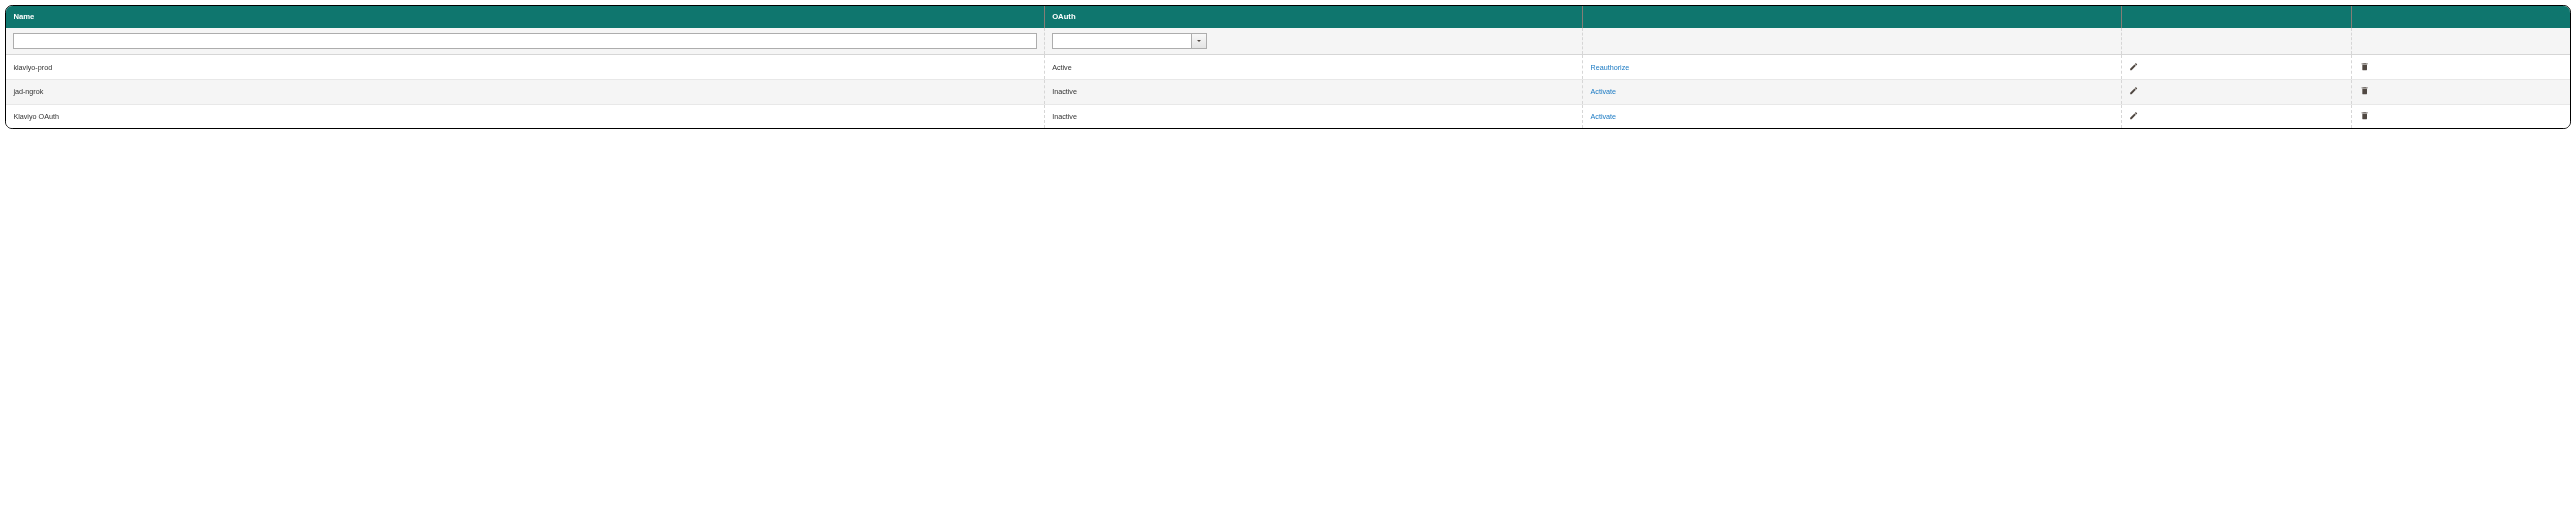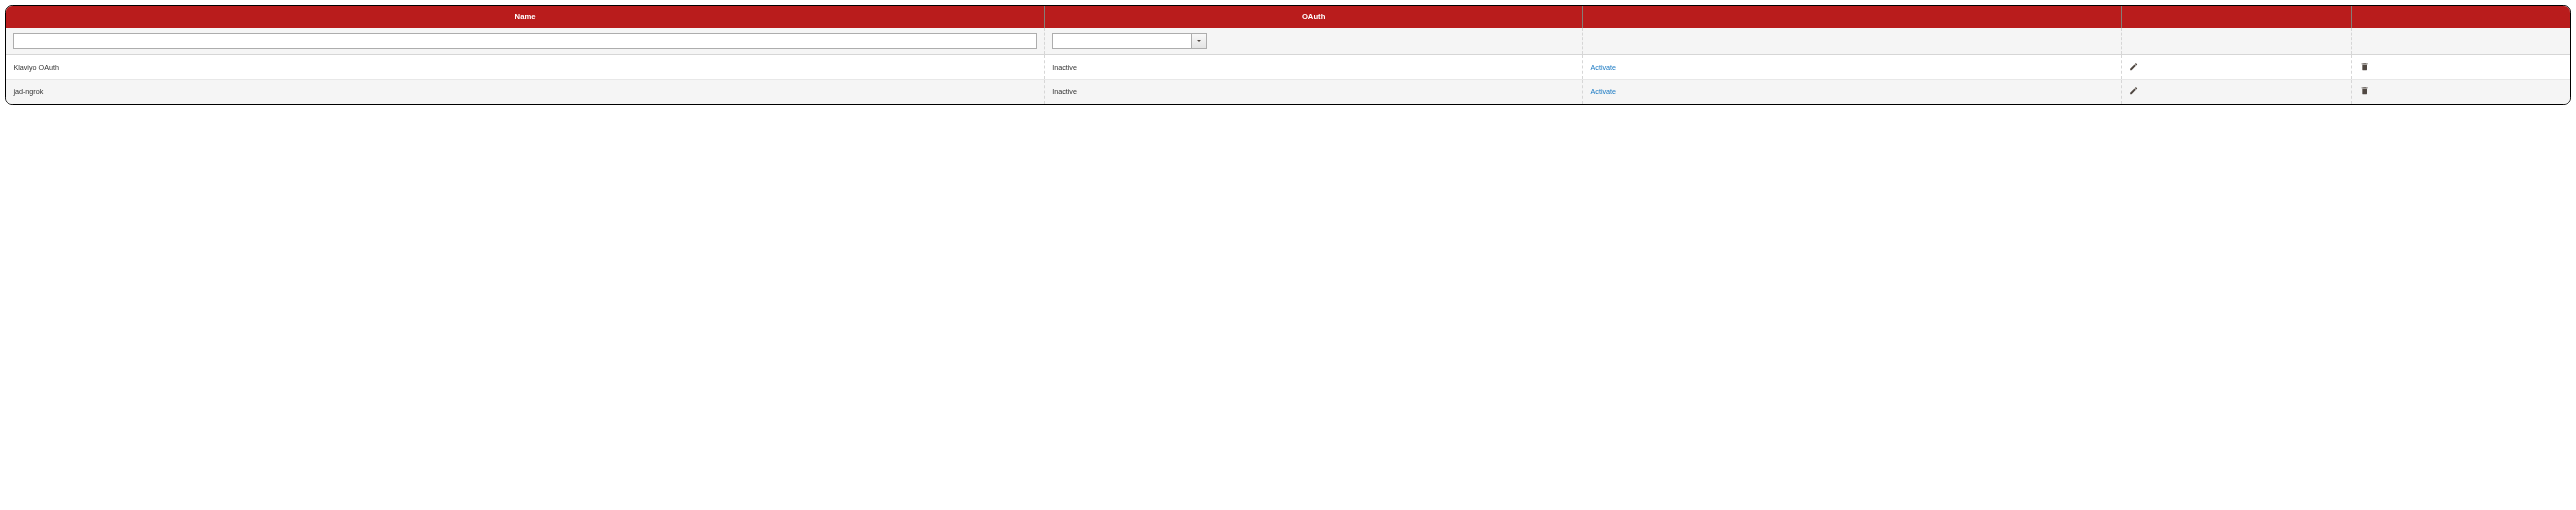--- a/index.html
+++ b/index.html
@@ -19,24 +19,24 @@
       border: 1px solid #000;
       border-radius: 7.2px;
       overflow: hidden;
     }
     table {
       width: 100%;
       border-collapse: collapse;
       table-layout: fixed;
     }
     thead tr.header-row th {
-      background: #b91c1c;
+      background: #0f766e;
       color: #fff;
       font-weight: 600;
-      text-align: center;
+      text-align: left;
       padding: 6.2px 7.2px;
       border-right: 0.5px solid #857d76;
       font-size: 7.7px;
     }
     thead tr.header-row th:last-child {
       border-right: none;
     }
     thead tr.filter-row th {
       background: #f5f5f5;
       padding: 5.2px 7.2px;
@@ -159,40 +159,59 @@
             </span>
           </div>
         </th>
         <th></th>
         <th></th>
         <th></th>
       </tr>
     </thead>
     <tbody>
       <tr>
-        <td>Klaviyo OAuth</td>
+        <td>klaviyo-prod</td>
+        <td>Active</td>
+        <td><a class="link">Reauthorize</a></td>
+        <td>
+          <span class="icon-btn">
+            <svg viewBox="0 0 24 24">
+                <path d="M3 17.25V21h3.75L17.81 9.94l-3.75-3.75L3 17.25zM20.71 7.04a1 1 0 0 0 0-1.41l-2.34-2.34a1 1 0 0 0-1.41 0l-1.83 1.83 3.75 3.75 1.83-1.83z"></path>
+              </svg>
+          </span>
+        </td>
+        <td>
+          <span class="icon-btn">
+            <svg viewBox="0 0 24 24">
+                <path d="M6 7h12v13a1 1 0 0 1-1 1H7a1 1 0 0 1-1-1V7zm9-4l1 1h4v2H4V4h4l1-1h6z"></path>
+              </svg>
+          </span>
+        </td>
+      </tr>
+      <tr>
+        <td>jad-ngrok</td>
         <td>Inactive</td>
         <td><a class="link">Activate</a></td>
         <td>
           <span class="icon-btn">
             <svg viewBox="0 0 24 24">
                 <path d="M3 17.25V21h3.75L17.81 9.94l-3.75-3.75L3 17.25zM20.71 7.04a1 1 0 0 0 0-1.41l-2.34-2.34a1 1 0 0 0-1.41 0l-1.83 1.83 3.75 3.75 1.83-1.83z"></path>
               </svg>
           </span>
         </td>
         <td>
           <span class="icon-btn">
             <svg viewBox="0 0 24 24">
                 <path d="M6 7h12v13a1 1 0 0 1-1 1H7a1 1 0 0 1-1-1V7zm9-4l1 1h4v2H4V4h4l1-1h6z"></path>
               </svg>
           </span>
         </td>
       </tr>
       <tr>
-        <td>jad-ngrok</td>
+        <td>Klaviyo OAuth</td>
         <td>Inactive</td>
         <td><a class="link">Activate</a></td>
         <td>
           <span class="icon-btn">
             <svg viewBox="0 0 24 24">
                 <path d="M3 17.25V21h3.75L17.81 9.94l-3.75-3.75L3 17.25zM20.71 7.04a1 1 0 0 0 0-1.41l-2.34-2.34a1 1 0 0 0-1.41 0l-1.83 1.83 3.75 3.75 1.83-1.83z"></path>
               </svg>
           </span>
         </td>
         <td>

